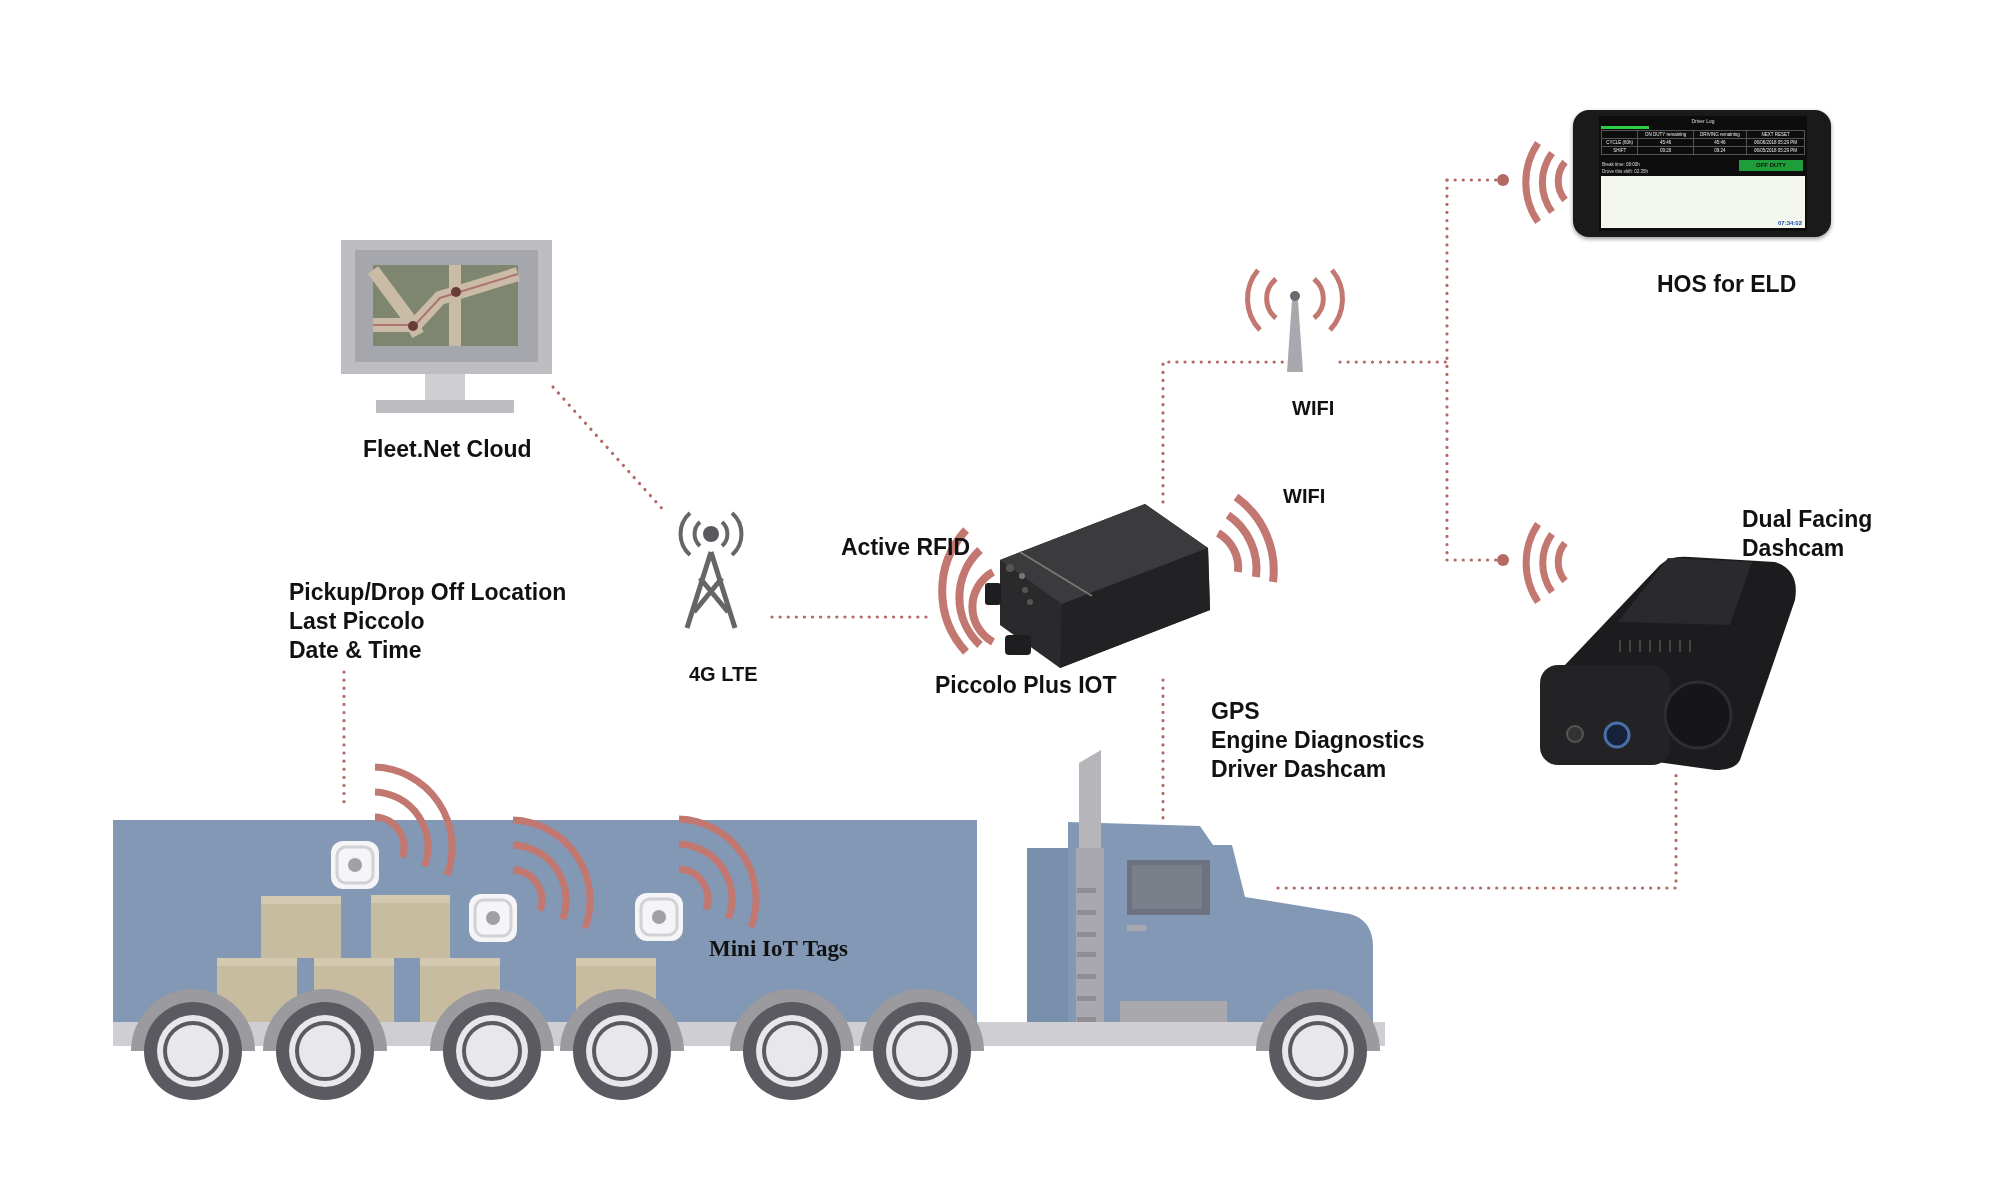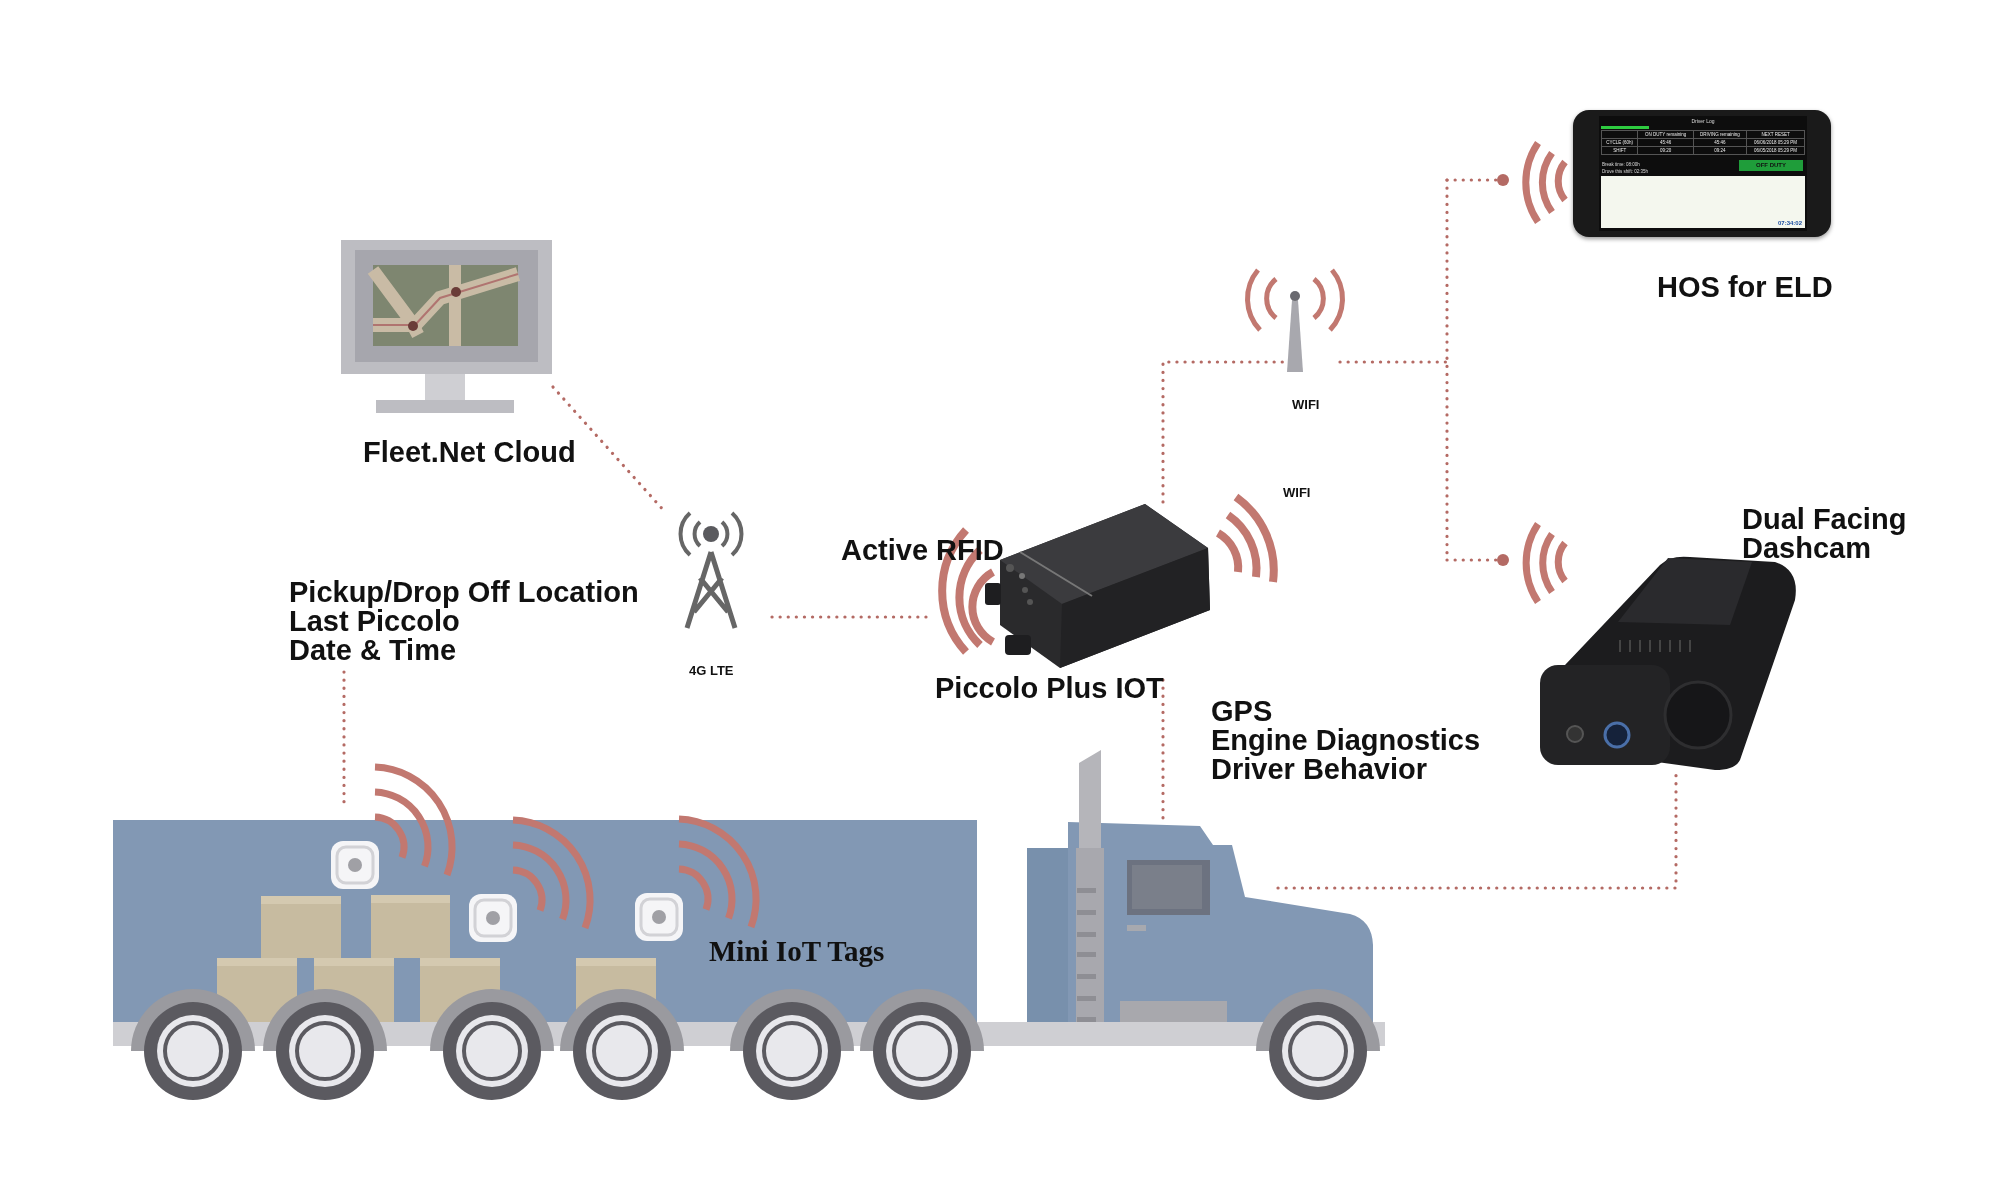--- a/index.html
+++ b/index.html
@@ -1,22 +1,22 @@
 <!DOCTYPE html>
 <html><head>
 <meta charset="utf-8">
 <style>
   html, body { margin:0; padding:0; background:#ffffff; }
   body { width:2000px; height:1194px; position:relative; overflow:hidden;
          font-family:"Liberation Sans", sans-serif; }
   #scene { position:absolute; left:0; top:0; width:2000px; height:1194px; }
   .lbl { position:absolute; font-family:"Liberation Sans", sans-serif; font-weight:bold;
          color:#111; white-space:nowrap; line-height:1; }
-  .lbl.big { font-size:29px; }
-  .lbl.small { font-size:13px; }
+  .lbl.big { font-size:23px; }
+  .lbl.small { font-size:20px; }
   .multi { line-height:29px; }
   .multi div { height:29px; }
   .phone { position:absolute; left:1573px; top:110px; width:258px; height:127px;
            background:#1a1a1a; border-radius:16px; box-shadow:0 2px 4px rgba(0,0,0,.4); }
   .phone-screen { position:absolute; left:26px; top:6px; width:208px; height:115px;
                   background:#0d0d0d; overflow:hidden; font-family:"Liberation Sans", sans-serif; color:#ddd; }
   .ps-title { position:absolute; top:2px; left:0; width:100%; text-align:center; font-size:5px; }
   .ps-green-bar { position:absolute; top:10px; left:2px; width:48px; height:3px; background:#2ecc40; }
   .ps-table { position:absolute; top:14px; left:2px; width:204px; font-size:4.5px; border-collapse:collapse; }
   .ps-table td { border:1px solid #555; text-align:center; padding:1px 0; color:#eee; }
@@ -310,14 +310,14 @@
 <div class="lbl big" style="left:709px; top:937px;font-family:Liberation Serif, serif;">Mini IoT Tags</div>
 
 <div class="lbl big multi" style="left:289px; top:578px;">
   <div>Pickup/Drop Off Location</div>
   <div>Last Piccolo</div>
   <div>Date &amp; Time</div>
 </div>
 <div class="lbl big multi" style="left:1211px; top:697px;">
   <div>GPS</div>
   <div>Engine Diagnostics</div>
-  <div>Driver Behavior</div>
+  <div>Driver Dashcam</div>
 </div>
 
 </body></html>

